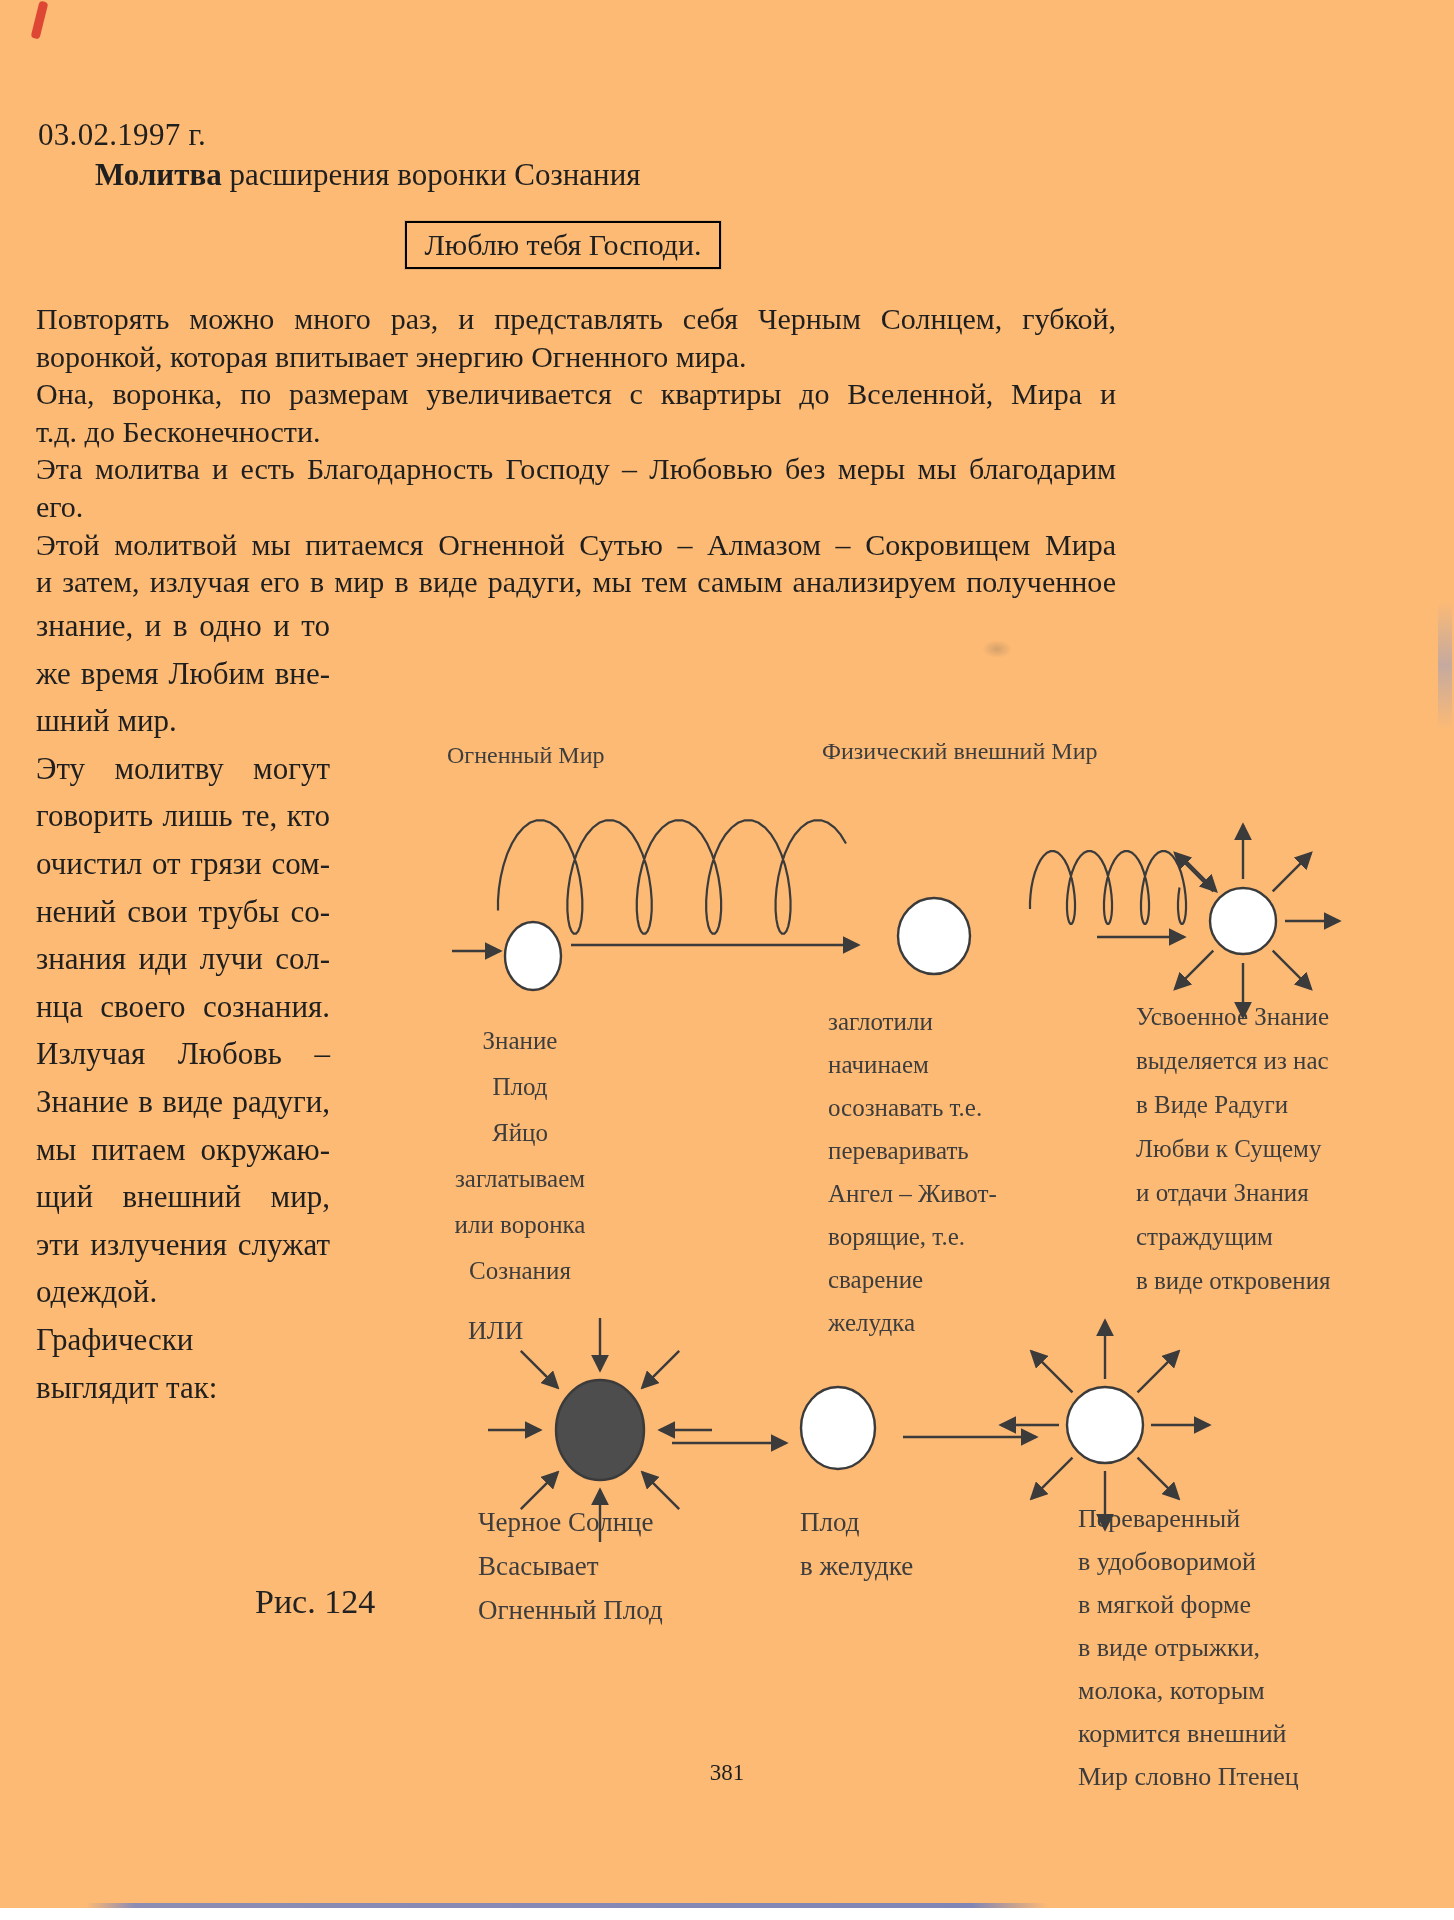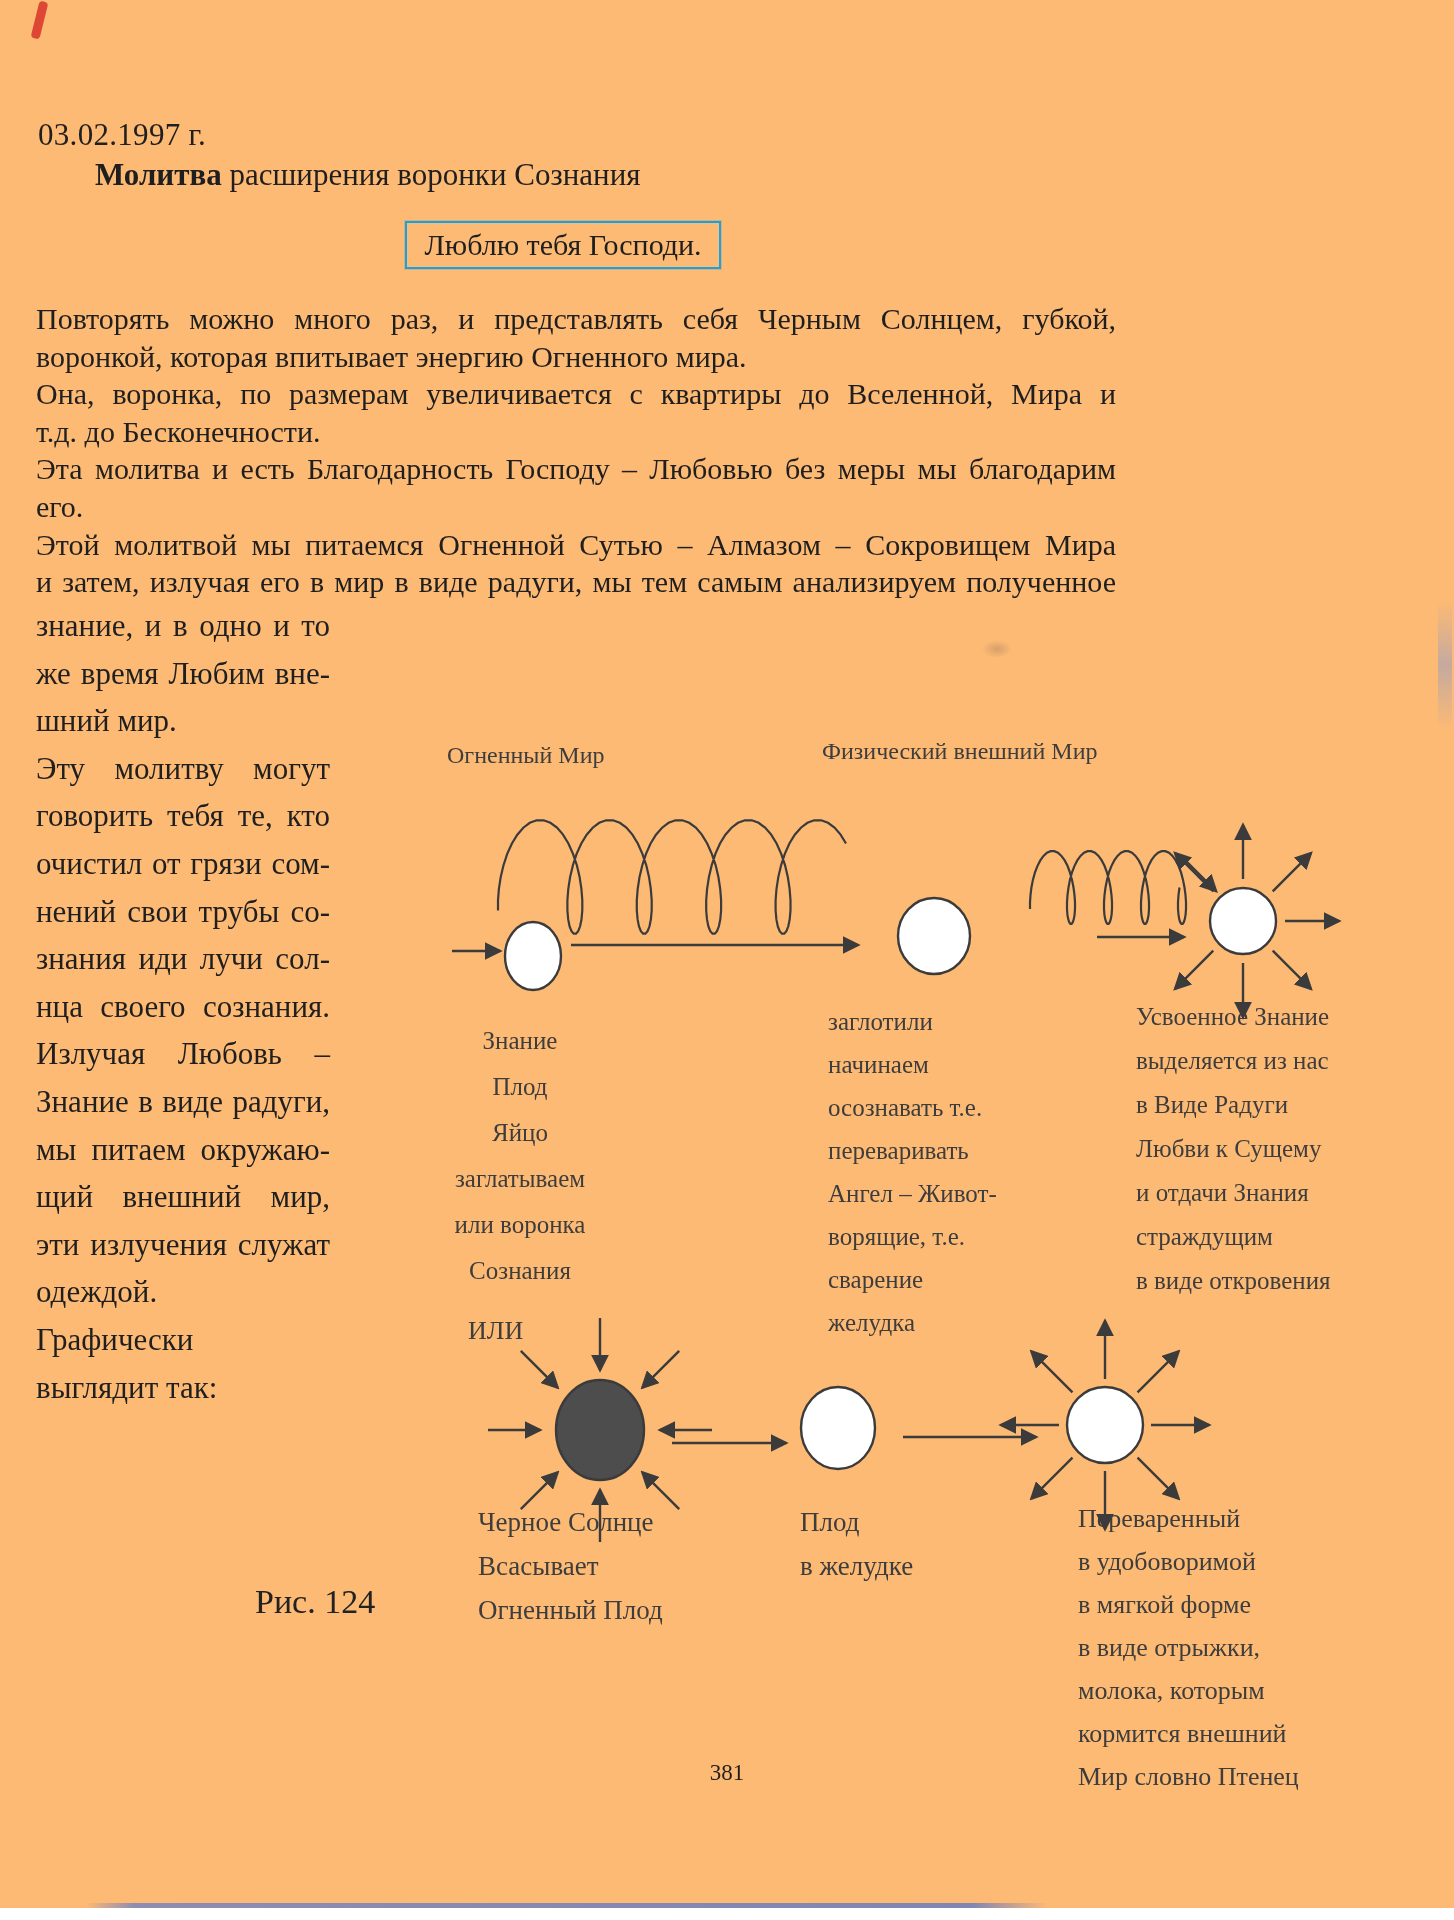--- a/index.html
+++ b/index.html
@@ -6,21 +6,21 @@
   .page{
     position:relative;width:1454px;height:1908px;background:#fdba74;
     font-family:"Liberation Serif","DejaVu Serif",serif;color:#1f1f1f;overflow:hidden;
   }
   .abs{position:absolute;}
   
   .date{left:38px;top:117px;font-size:31px;letter-spacing:.3px;}
   .title{left:95px;top:157px;font-size:31px;}
   .title .b{font-weight:bold;}
   .prayer-box{
-    left:405px;top:221px;width:312px;height:44px;border:2px solid #0ea5e9;
+    left:405px;top:221px;width:312px;height:44px;border:2px solid #000000;
     display:flex;align-items:center;justify-content:center;font-size:30px;
     box-shadow:0 0 0 1px rgba(60,60,60,.12);
   }
   
   .mainlines{left:36px;top:300px;width:1080px;font-size:30px;line-height:37.6px;font-family:Liberation Serif, serif;}
   .leftcol{left:36px;top:602px;width:294px;font-size:31px;line-height:47.6px;}
   .jline{text-align:justify;text-align-last:justify;white-space:normal;}
   .sline{text-align:left;text-align-last:left;}
   
   .dlabel{color:#3d3d3d;}
@@ -72,21 +72,21 @@
     <div class="sline">его.</div>
     <div class="jline">Этой молитвой мы питаемся Огненной Сутью – Алмазом – Сокровищем Мира</div>
     <div class="jline">и затем, излучая его в мир в виде радуги, мы тем самым анализируем полученное</div>
   </div>
 
   <div class="abs leftcol">
     <div class="jline">знание, и в одно и то</div>
     <div class="jline">же время Любим вне-</div>
     <div class="sline">шний мир.</div>
     <div class="jline">Эту молитву могут</div>
-    <div class="jline">говорить тебя те, кто</div>
+    <div class="jline">говорить лишь те, кто</div>
     <div class="jline">очистил от грязи сом-</div>
     <div class="jline">нений свои трубы со-</div>
     <div class="jline">знания иди лучи сол-</div>
     <div class="jline">нца своего сознания.</div>
     <div class="jline">Излучая Любовь –</div>
     <div class="jline">Знание в виде радуги,</div>
     <div class="jline">мы питаем окружаю-</div>
     <div class="jline">щий внешний мир,</div>
     <div class="jline">эти излучения служат</div>
     <div class="sline">одеждой.</div>

